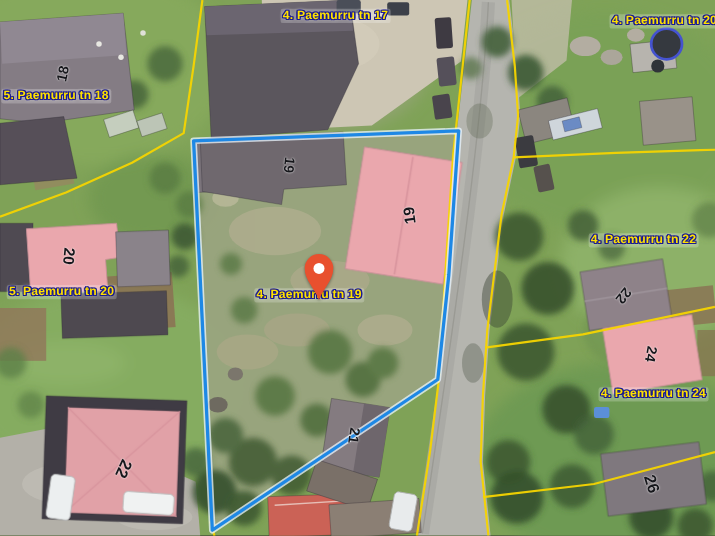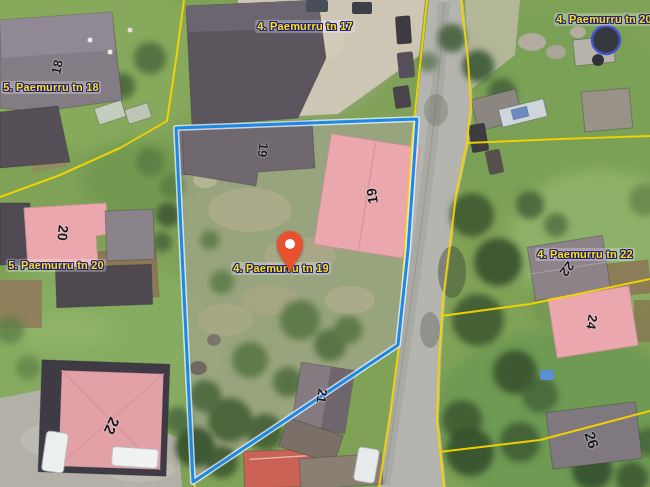--- a/index.html
+++ b/index.html
@@ -229,26 +229,27 @@
   <div class="bnum" style="left:57px;top:67px;transform:translate(-50%,-50%) rotate(-78deg);">18</div>
   <div class="bnum" style="left:263px;top:150px;transform:translate(-50%,-50%) rotate(97deg);">19</div>
   <div class="bnum" style="left:372px;top:196px;transform:translate(-50%,-50%) rotate(-98deg);font-size:14px;">19</div>
   <div class="bnum" style="left:63px;top:233px;transform:translate(-50%,-50%) rotate(95deg);font-size:14px;">20</div>
   <div class="bnum" style="left:322px;top:396px;transform:translate(-50%,-50%) rotate(98deg);">21</div>
   <div class="bnum" style="left:112px;top:426px;transform:translate(-50%,-50%) rotate(115deg);font-size:15px;">22</div>
   <div class="bnum" style="left:567px;top:269px;transform:translate(-50%,-50%) rotate(128deg);">22</div>
   <div class="bnum" style="left:592px;top:322px;transform:translate(-50%,-50%) rotate(100deg);">24</div>
   <div class="bnum" style="left:592px;top:440px;transform:translate(-50%,-50%) rotate(73deg);font-size:15px;">26</div>
 
-  <div class="addr-label" style="left:305px;top:20px;">4. Paemurru tn 17</div>
+  <div class="addr-label" style="left:305px;top:8px;">4. Paemurru tn 17</div>
   <div class="addr-label" style="left:604px;top:13px;">4. Paemurru tn 20</div>
   <div class="addr-label" style="left:51px;top:81px;">5. Paemurru tn 18</div>
   <div class="addr-label" style="left:56px;top:259px;">5. Paemurru tn 20</div>
   <div class="addr-label" style="left:281px;top:262px;">4. Paemurru tn 19</div>
-  <div class="addr-label" style="left:585px;top:212px;margin-top:36px;">4. Paemurru tn 22</div>
+  <div class="addr-label" style="left:585px;top:212px;">4. Paemurru tn 22</div>
+  <div class="addr-label" style="left:594px;top:352px;">4. Paemurru tn 24</div>
 
   <div class="pin" style="left:275px;top:231px;width:30px;height:42px;">
     <svg width="30" height="42" viewBox="0 0 30 42">
       <path d="M15 42 C12 32 2 24 2 13 A13 13 0 1 1 28 13 C28 24 18 32 15 42 Z" fill="var(--pin,#e8502e)"></path>
       <circle cx="15" cy="13" r="5" fill="#ffffff"></circle>
     </svg>
   </div>
 
 </div>
 

